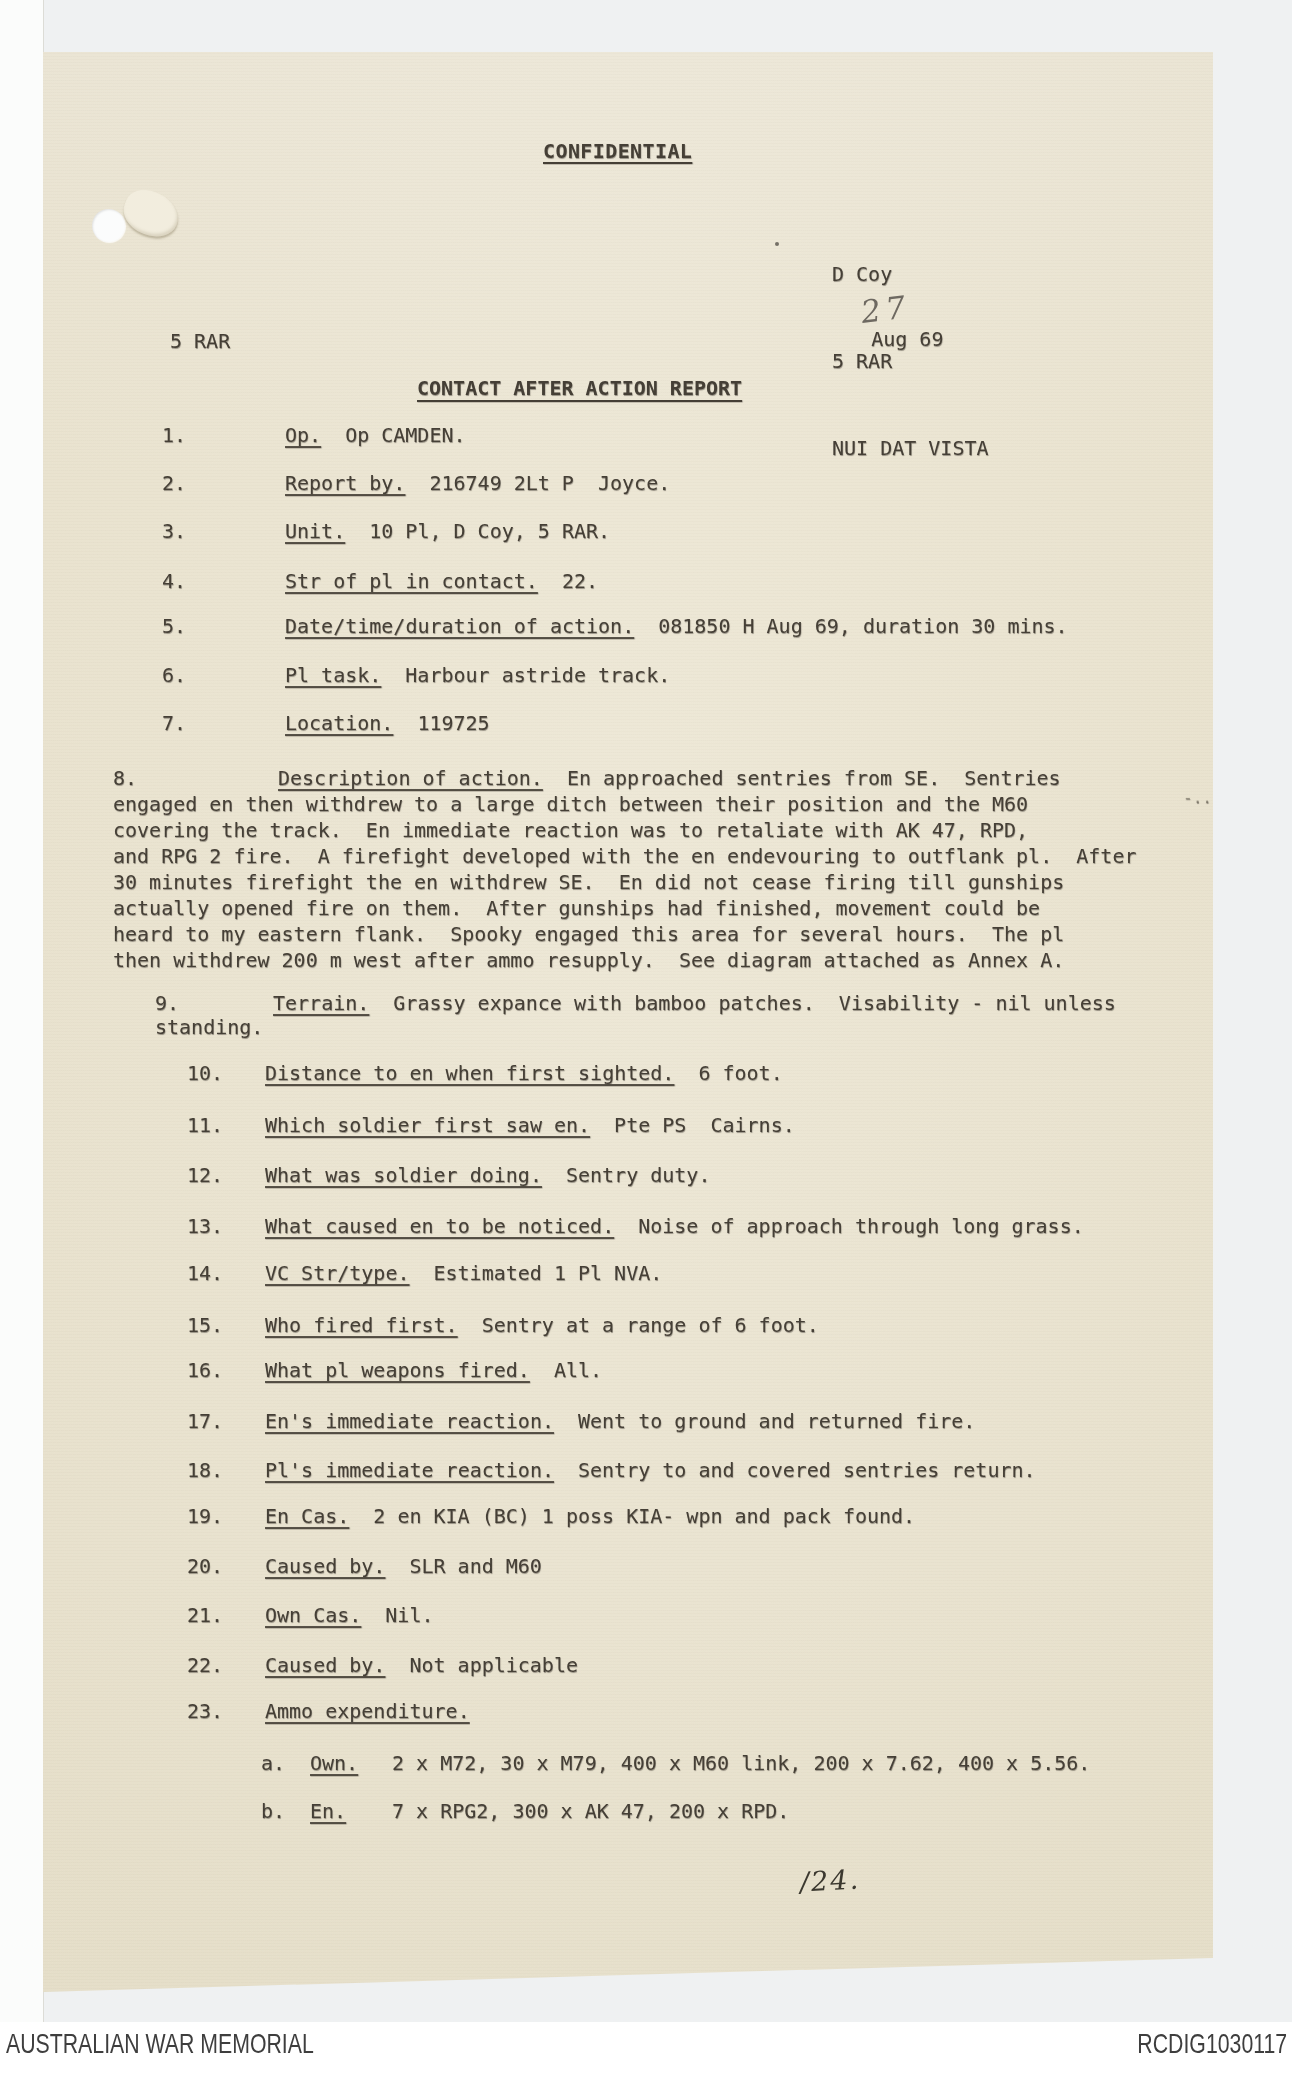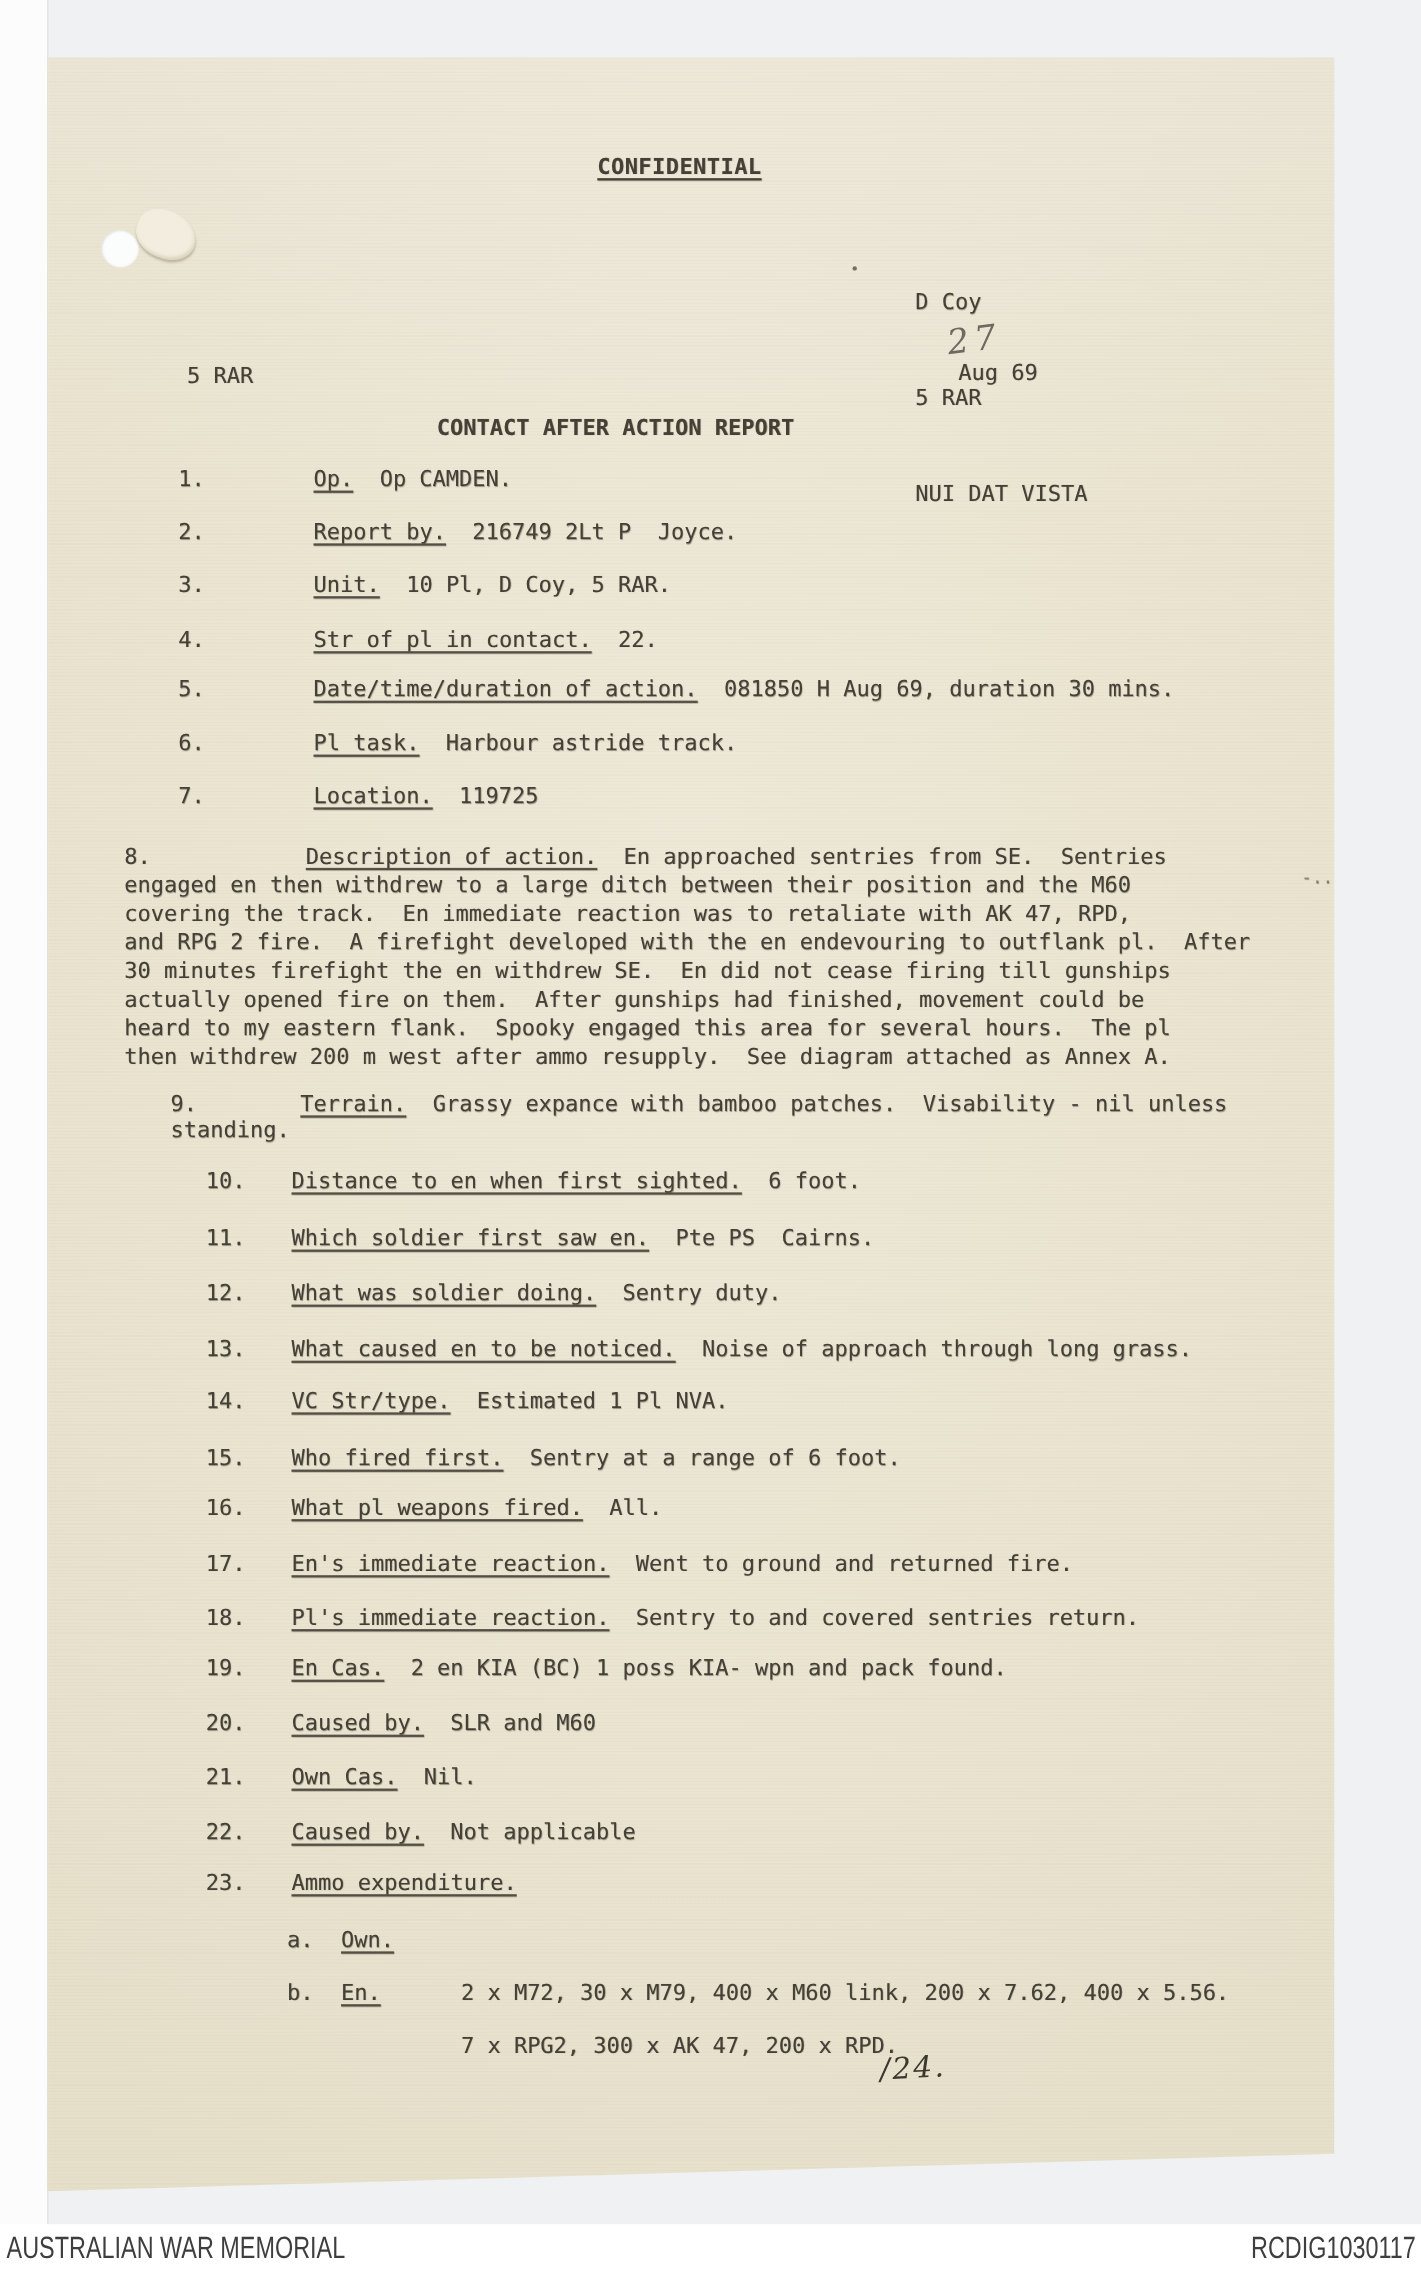--- a/index.html
+++ b/index.html
@@ -26,21 +26,21 @@
     font-size:20px;line-height:26px;white-space:pre;
     text-shadow:0.5px 0.5px 0.7px rgba(74,68,59,0.5);
   }
   .row{position:absolute;left:0;width:100%;}
   .row .num{position:absolute;top:0;}
   .sec1{padding-left:242px;} .sec1 .num{left:119px;}
   .sec8{padding-left:235px;} .sec8 .num{left:70px;}
   .sec9{padding-left:230px;} .sec9 .num{left:112px;}
   .sec3{padding-left:222px;} .sec3 .num{left:105px;margin-left:39px;}
   .sub {padding-left:267px;} .sub  .num{left:218px;}
-  .sub  .txt{position:absolute;left:376px;top:0;margin-left:0;margin-top:48px;}
+  .sub  .txt{position:absolute;left:349px;top:0;margin-left:0;}
   .label{
     text-decoration:underline;
     text-decoration-thickness:2px;
     text-underline-offset:4px;
     text-decoration-color:rgba(69,63,54,0.85);
   }
   .txt{margin-left:24px;}
   .paraline{position:absolute;left:70px;}
   .classification{
     position:absolute;left:500px;top:86px;font-weight:bold;letter-spacing:0.4px;
@@ -50,22 +50,22 @@
   .daterow{position:absolute;left:770px;top:218px;}
   .hand-day{
     display:inline-block;
     font-family:"DejaVu Serif","Liberation Serif",serif;
     font-style:italic;font-size:31px;letter-spacing:5px;color:#6e6961;
     transform:rotate(-7deg);text-shadow:none;
   }
   .typed-my{display:inline-block;margin-left:10px;}
   .unit-left{position:absolute;left:127px;top:276px;}
   .doc-title{
-    position:absolute;left:354px;top:323px;font-weight:bold;
-    text-decoration-thickness:2px;text-underline-offset:5px;
+    position:absolute;left:374px;top:323px;font-weight:bold;
+    text-decoration:underline;text-decoration-thickness:2px;text-underline-offset:5px;
   }
   .page-note{
     position:absolute;left:757px;top:1816px;
     font-family:"DejaVu Serif","Liberation Serif",serif;
     font-style:italic;font-size:27px;color:#3b382f;
     transform:rotate(-3deg);text-shadow:none;letter-spacing:2px;
   }
   .stray{position:absolute;left:1140px;top:733px;font-size:16px;color:rgba(95,89,77,0.55);}
   .speck{position:absolute;left:732px;top:190px;width:4px;height:4px;border-radius:50%;background:#56514a;opacity:.8;}
   .hole{

